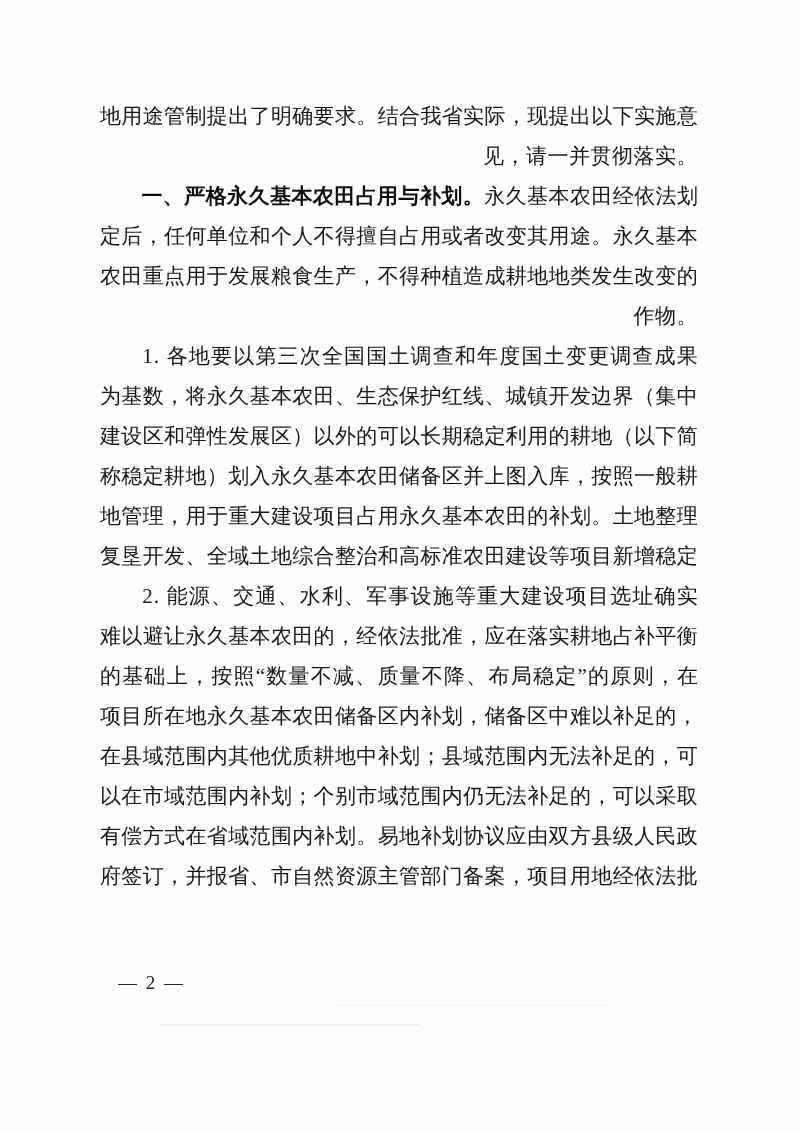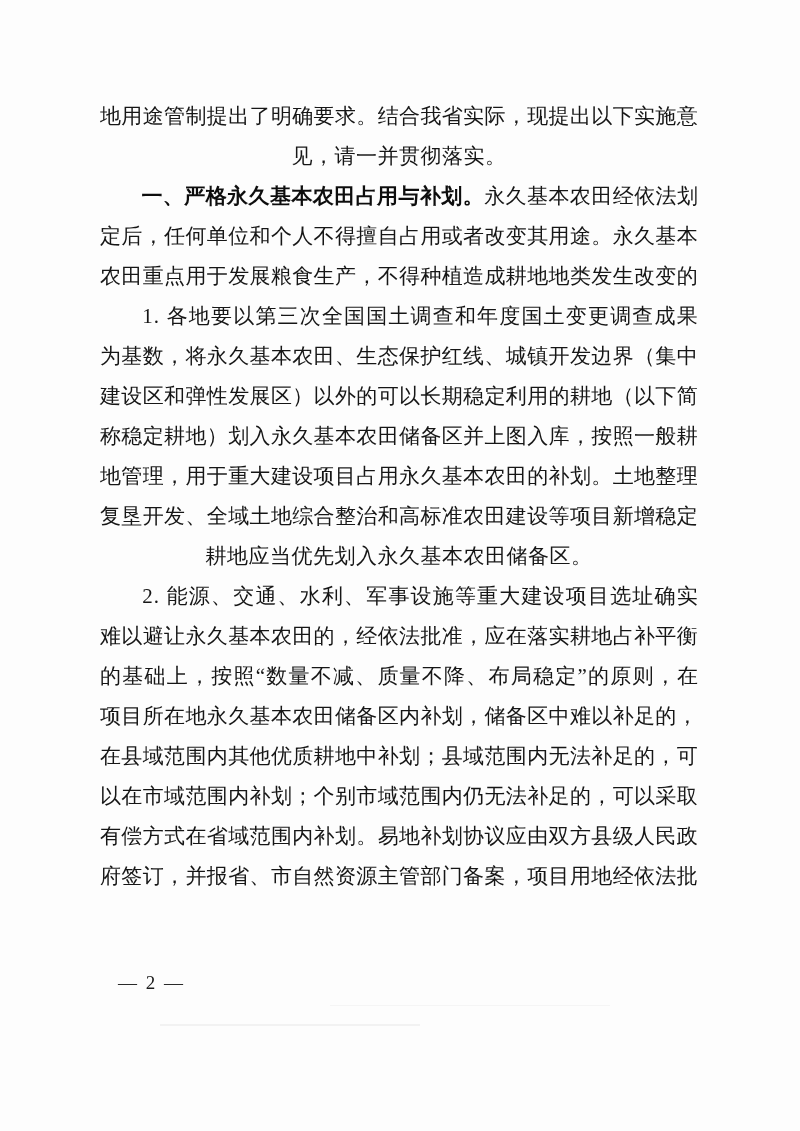--- a/index.html
+++ b/index.html
@@ -31,21 +31,21 @@
     align-items: center;
   }
   .line.j .seg { display: contents; }
   
   .line.ind::before { content: ""; width: 41px; flex: 0 0 auto; }
   
   .line.l {
     display: block;
     line-height: 40px;
     letter-spacing: 0.5px;
-    text-align: center;
+    text-align: right;
   }
   .seg.bold { font-weight: bold; color: #0d0d0d; }
   .footer {
     position: absolute;
     left: 118px; top: 970px;
     font-size: 19px;
     line-height: 26px;
     letter-spacing: 2px;
     color: #1c1c1c;
   }
@@ -69,39 +69,39 @@
     <div class="line j ind">
         <span class="seg bold"><span>一</span><span>、</span><span>严</span><span>格</span><span>永</span><span>久</span><span>基</span><span>本</span><span>农</span><span>田</span><span>占</span><span>用</span><span>与</span><span>补</span><span>划</span><span>。</span></span>
         <span class="seg"><span>永</span><span>久</span><span>基</span><span>本</span><span>农</span><span>田</span><span>经</span><span>依</span><span>法</span><span>划</span></span>
       </div>
     <div class="line j">
         <span class="seg"><span>定</span><span>后</span><span>，</span><span>任</span><span>何</span><span>单</span><span>位</span><span>和</span><span>个</span><span>人</span><span>不</span><span>得</span><span>擅</span><span>自</span><span>占</span><span>用</span><span>或</span><span>者</span><span>改</span><span>变</span><span>其</span><span>用</span><span>途</span><span>。</span><span>永</span><span>久</span><span>基</span><span>本</span></span>
       </div>
     <div class="line j">
         <span class="seg"><span>农</span><span>田</span><span>重</span><span>点</span><span>用</span><span>于</span><span>发</span><span>展</span><span>粮</span><span>食</span><span>生</span><span>产</span><span>，</span><span>不</span><span>得</span><span>种</span><span>植</span><span>造</span><span>成</span><span>耕</span><span>地</span><span>地</span><span>类</span><span>发</span><span>生</span><span>改</span><span>变</span><span>的</span></span>
       </div>
+    <div class="line l"><span class="seg">作物。</span></div>
     <div class="line j ind">
         <span class="seg"><span>1</span><span>.</span><span>&nbsp;</span><span>各</span><span>地</span><span>要</span><span>以</span><span>第</span><span>三</span><span>次</span><span>全</span><span>国</span><span>国</span><span>土</span><span>调</span><span>查</span><span>和</span><span>年</span><span>度</span><span>国</span><span>土</span><span>变</span><span>更</span><span>调</span><span>查</span><span>成</span><span>果</span></span>
       </div>
     <div class="line j">
         <span class="seg"><span>为</span><span>基</span><span>数</span><span>，</span><span>将</span><span>永</span><span>久</span><span>基</span><span>本</span><span>农</span><span>田</span><span>、</span><span>生</span><span>态</span><span>保</span><span>护</span><span>红</span><span>线</span><span>、</span><span>城</span><span>镇</span><span>开</span><span>发</span><span>边</span><span>界</span><span>（</span><span>集</span><span>中</span></span>
       </div>
     <div class="line j">
         <span class="seg"><span>建</span><span>设</span><span>区</span><span>和</span><span>弹</span><span>性</span><span>发</span><span>展</span><span>区</span><span>）</span><span>以</span><span>外</span><span>的</span><span>可</span><span>以</span><span>长</span><span>期</span><span>稳</span><span>定</span><span>利</span><span>用</span><span>的</span><span>耕</span><span>地</span><span>（</span><span>以</span><span>下</span><span>简</span></span>
       </div>
     <div class="line j">
         <span class="seg"><span>称</span><span>稳</span><span>定</span><span>耕</span><span>地</span><span>）</span><span>划</span><span>入</span><span>永</span><span>久</span><span>基</span><span>本</span><span>农</span><span>田</span><span>储</span><span>备</span><span>区</span><span>并</span><span>上</span><span>图</span><span>入</span><span>库</span><span>，</span><span>按</span><span>照</span><span>一</span><span>般</span><span>耕</span></span>
       </div>
     <div class="line j">
         <span class="seg"><span>地</span><span>管</span><span>理</span><span>，</span><span>用</span><span>于</span><span>重</span><span>大</span><span>建</span><span>设</span><span>项</span><span>目</span><span>占</span><span>用</span><span>永</span><span>久</span><span>基</span><span>本</span><span>农</span><span>田</span><span>的</span><span>补</span><span>划</span><span>。</span><span>土</span><span>地</span><span>整</span><span>理</span></span>
       </div>
     <div class="line j">
         <span class="seg"><span>复</span><span>垦</span><span>开</span><span>发</span><span>、</span><span>全</span><span>域</span><span>土</span><span>地</span><span>综</span><span>合</span><span>整</span><span>治</span><span>和</span><span>高</span><span>标</span><span>准</span><span>农</span><span>田</span><span>建</span><span>设</span><span>等</span><span>项</span><span>目</span><span>新</span><span>增</span><span>稳</span><span>定</span></span>
       </div>
-    <div class="line l"><span class="seg">耕地应当优先划入永久基本农田储备区。</span></div>
     <div class="line j ind">
         <span class="seg"><span>2</span><span>.</span><span>&nbsp;</span><span>能</span><span>源</span><span>、</span><span>交</span><span>通</span><span>、</span><span>水</span><span>利</span><span>、</span><span>军</span><span>事</span><span>设</span><span>施</span><span>等</span><span>重</span><span>大</span><span>建</span><span>设</span><span>项</span><span>目</span><span>选</span><span>址</span><span>确</span><span>实</span></span>
       </div>
     <div class="line j">
         <span class="seg"><span>难</span><span>以</span><span>避</span><span>让</span><span>永</span><span>久</span><span>基</span><span>本</span><span>农</span><span>田</span><span>的</span><span>，</span><span>经</span><span>依</span><span>法</span><span>批</span><span>准</span><span>，</span><span>应</span><span>在</span><span>落</span><span>实</span><span>耕</span><span>地</span><span>占</span><span>补</span><span>平</span><span>衡</span></span>
       </div>
     <div class="line j">
         <span class="seg"><span>的</span><span>基</span><span>础</span><span>上</span><span>，</span><span>按</span><span>照</span><span>“</span><span>数</span><span>量</span><span>不</span><span>减</span><span>、</span><span>质</span><span>量</span><span>不</span><span>降</span><span>、</span><span>布</span><span>局</span><span>稳</span><span>定</span><span>”</span><span>的</span><span>原</span><span>则</span><span>，</span><span>在</span></span>
       </div>
     <div class="line j">

